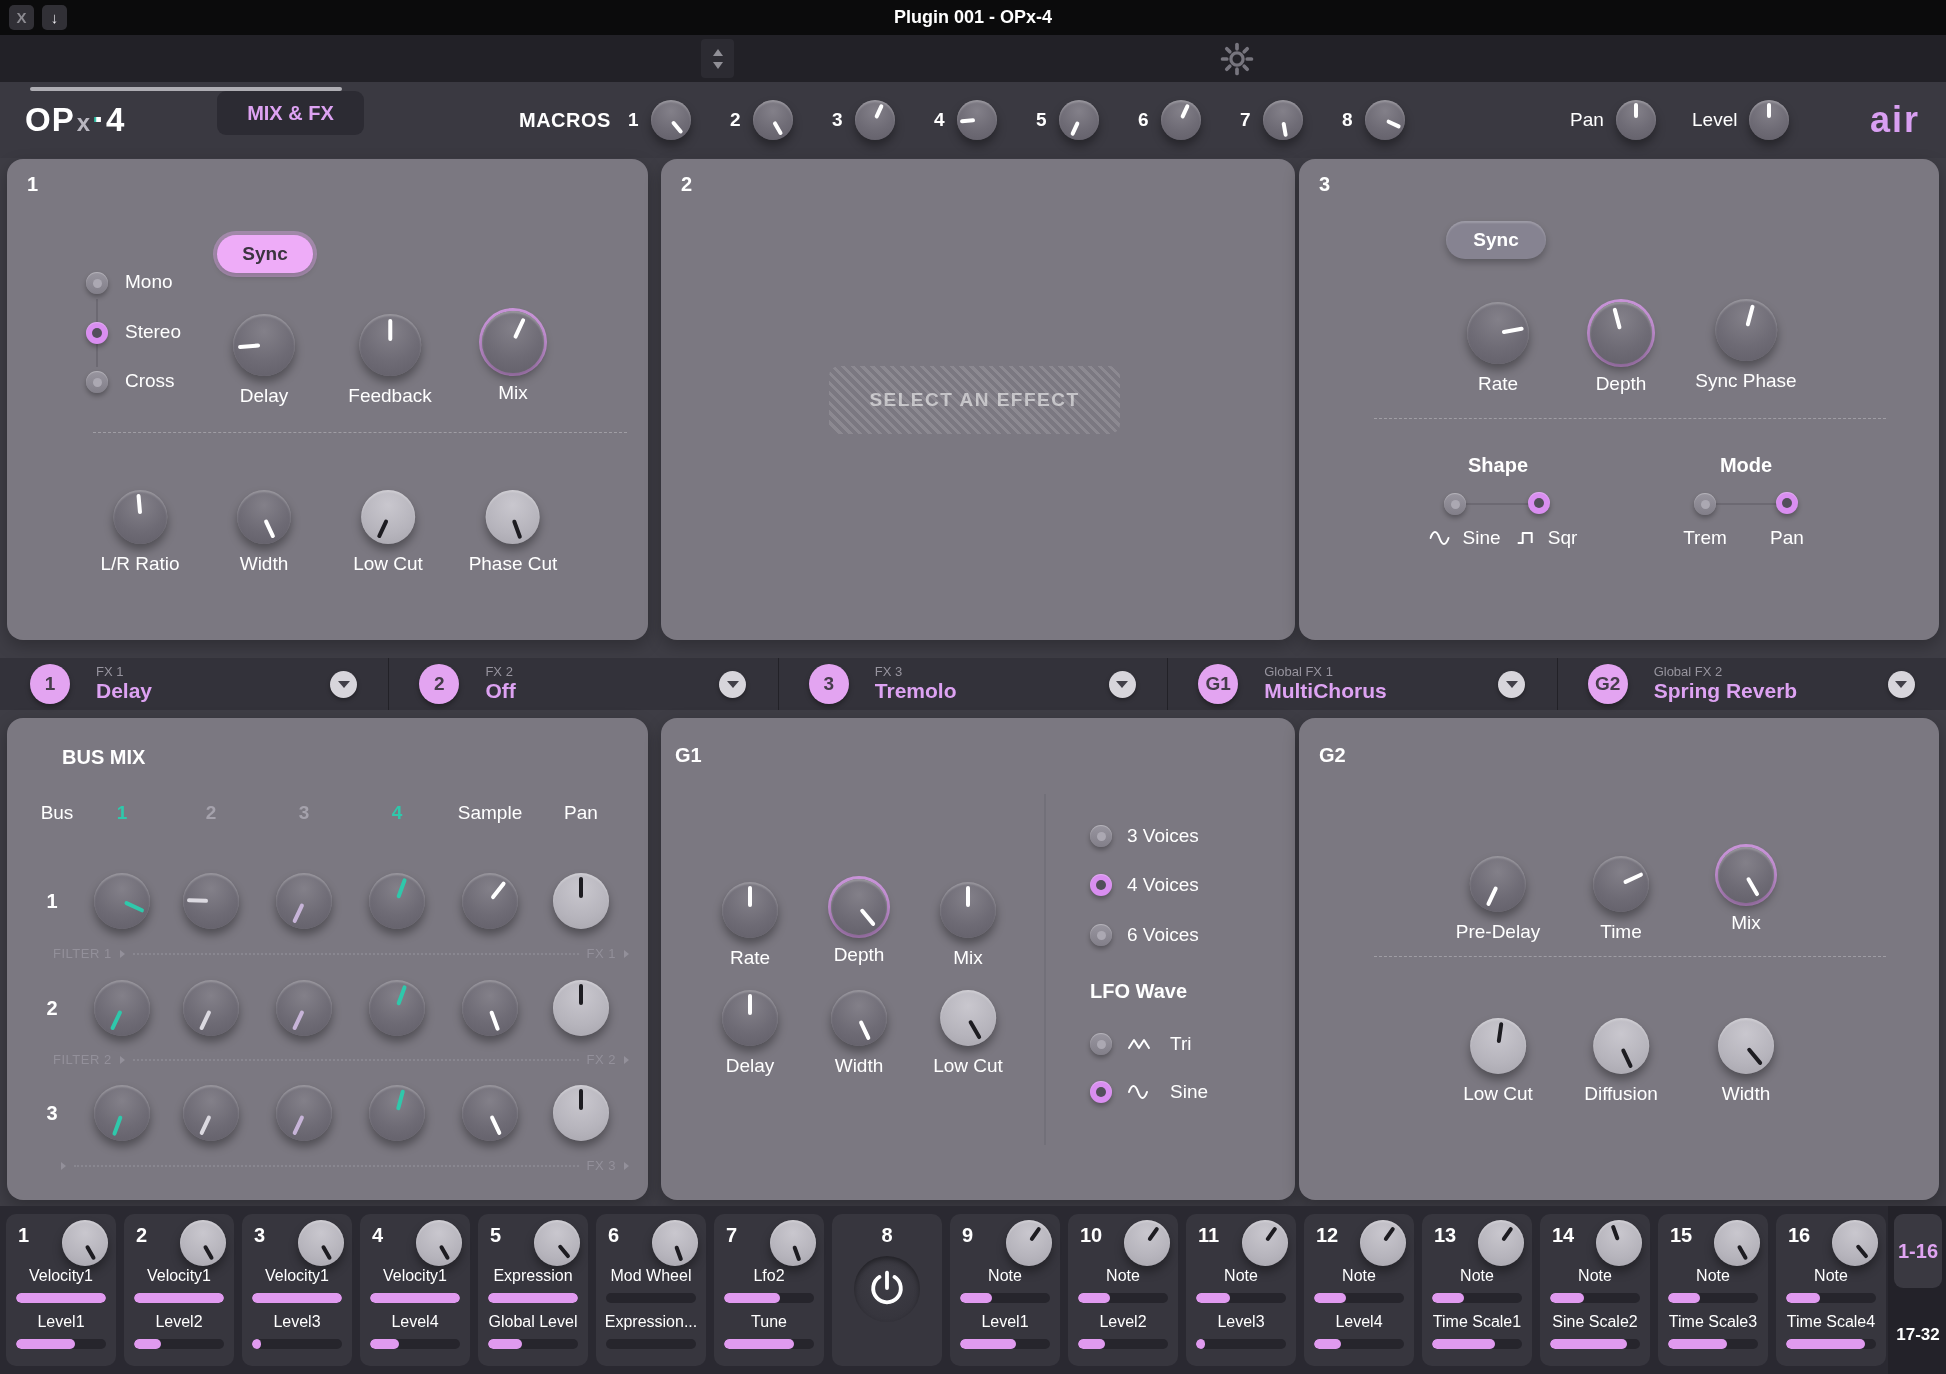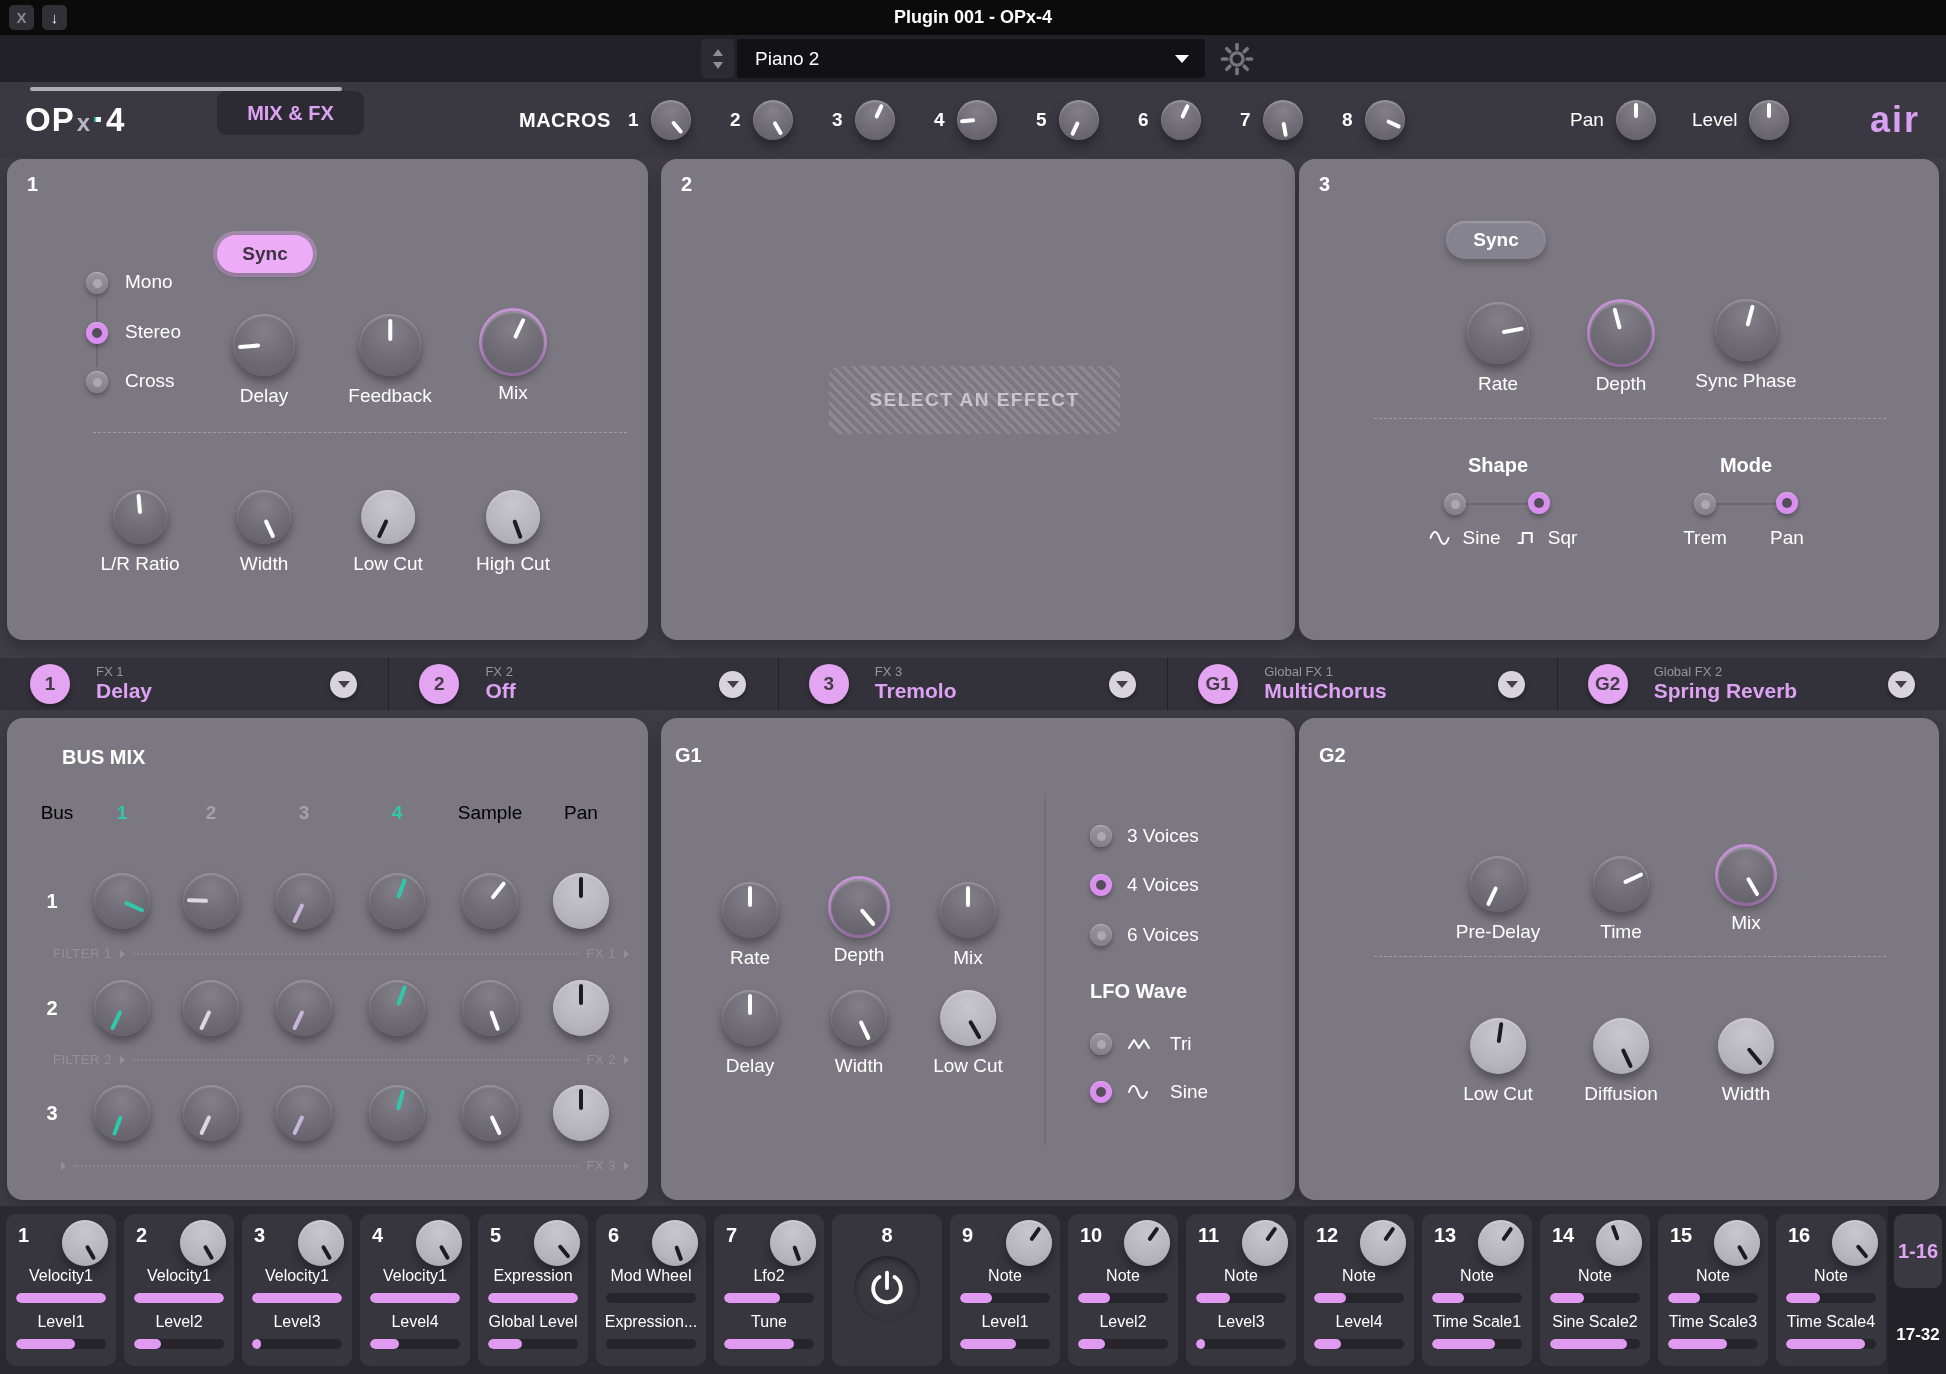--- a/index.html
+++ b/index.html
@@ -56,21 +56,21 @@
   
   .fxbar{position:absolute;left:0;top:658px;width:1946px;height:52px;background:#33323a;display:flex;}
   .fxtab{position:relative;width:389.2px;height:100%;}
   .fxtab + .fxtab{border-left:1px solid rgba(0,0,0,.32);}
   .badge{position:absolute;left:30px;top:6px;width:40px;height:40px;border-radius:50%;background:#e3a4f1;color:#453c4a;font-weight:700;font-size:19px;display:flex;align-items:center;justify-content:center;box-shadow:0 3px 5px rgba(0,0,0,.35);}
   .fxslot{position:absolute;left:96px;top:6px;font-size:13px;color:#97949e;}
   .fxname{position:absolute;left:96px;top:21px;font-size:21px;font-weight:700;color:#dda2f2;white-space:nowrap;}
   .chev{position:absolute;left:330px;top:13px;width:27px;height:27px;border-radius:50%;background:#d7d5db;display:flex;align-items:center;justify-content:center;box-shadow:0 2px 4px rgba(0,0,0,.35);}
   .chev::after{content:"";width:0;height:0;border-left:6px solid transparent;border-right:6px solid transparent;border-top:7px solid #413f48;}
   
-  .bm-h{position:absolute;transform:translateX(-50%);color:#000000;font-size:19px;}
+  .bm-h{position:absolute;transform:translateX(-50%);color:#ffffff;font-size:19px;}
   .bm-h.dim{color:#a5a2ac;font-weight:700;}
   .bm-h.teal{color:#2fc8ab;font-weight:700;}
   .bm-rl{position:absolute;transform:translate(-50%,-50%);color:#fff;font-weight:700;font-size:20px;}
   .bknob{position:absolute;}
   .seprow{position:absolute;display:flex;align-items:center;gap:8px;color:#93909a;font-size:13px;letter-spacing:.5px;}
   .seprow .dots{flex:1;border-top:2px dotted rgba(150,147,157,.55);margin-top:1px;}
   .tri-r{width:0;height:0;border-top:4px solid transparent;border-bottom:4px solid transparent;border-left:5px solid #93909a;flex:0 0 auto;}
   
   .vrow{position:absolute;display:flex;align-items:center;gap:15px;}
   .wave{flex:0 0 auto;display:flex;align-items:center;}
@@ -103,24 +103,20 @@
         <span>↓</span>
       </div>
     <div class="title">Plugin 001 - OPx-4</div>
   </div>
 
   <div class="presetbar">
     <div class="spinner">
       <div class="tri-up"></div>
       <div class="tri-dn"></div>
     </div>
-    <div class="preset-select">
-      <span>Piano 2</span>
-      <div class="preset-caret"></div>
-    </div>
     <div class="gear">
       <svg width="34" height="34" viewBox="0 0 24 24">
         <g fill="none" stroke="#77757e" stroke-width="2.3">
             <circle cx="12" cy="12" r="4.3"></circle>
           </g>
         <g stroke="#77757e" stroke-width="2.6" stroke-linecap="round">
           <line x1="12" y1="1.8" x2="12" y2="4.8"></line>
             <line x1="12" y1="1.8" x2="12" y2="4.8" transform="rotate(45 12 12)"></line>
           <line x1="12" y1="1.8" x2="12" y2="4.8" transform="rotate(90 12 12)"></line>
             <line x1="12" y1="1.8" x2="12" y2="4.8" transform="rotate(135 12 12)"></line>
@@ -259,21 +255,21 @@
     <div class="kcell" style="left:381px;top:331px">
         <div class="knob k54 light pc-black">
           <div class="ptr" style="transform: rotate(205deg);"></div>
         </div>
         <div class="klabel">Low Cut</div>
       </div>
     <div class="kcell" style="left:506px;top:331px">
         <div class="knob k54 light pc-black">
           <div class="ptr" style="transform: rotate(160deg);"></div>
         </div>
-        <div class="klabel">High Cut</div>
+        <div class="klabel">Phase Cut</div>
       </div>
   </div>
 
   <div class="panel" id="p2" style="left:661px;top:159px;width:634px;height:481px">
     <div class="idx">2</div>
     <div class="sel-effect" style="left:168px;top:207px;width:291px;height:68px">
         <span>SELECT AN EFFECT</span>
       </div>
   </div>
 

